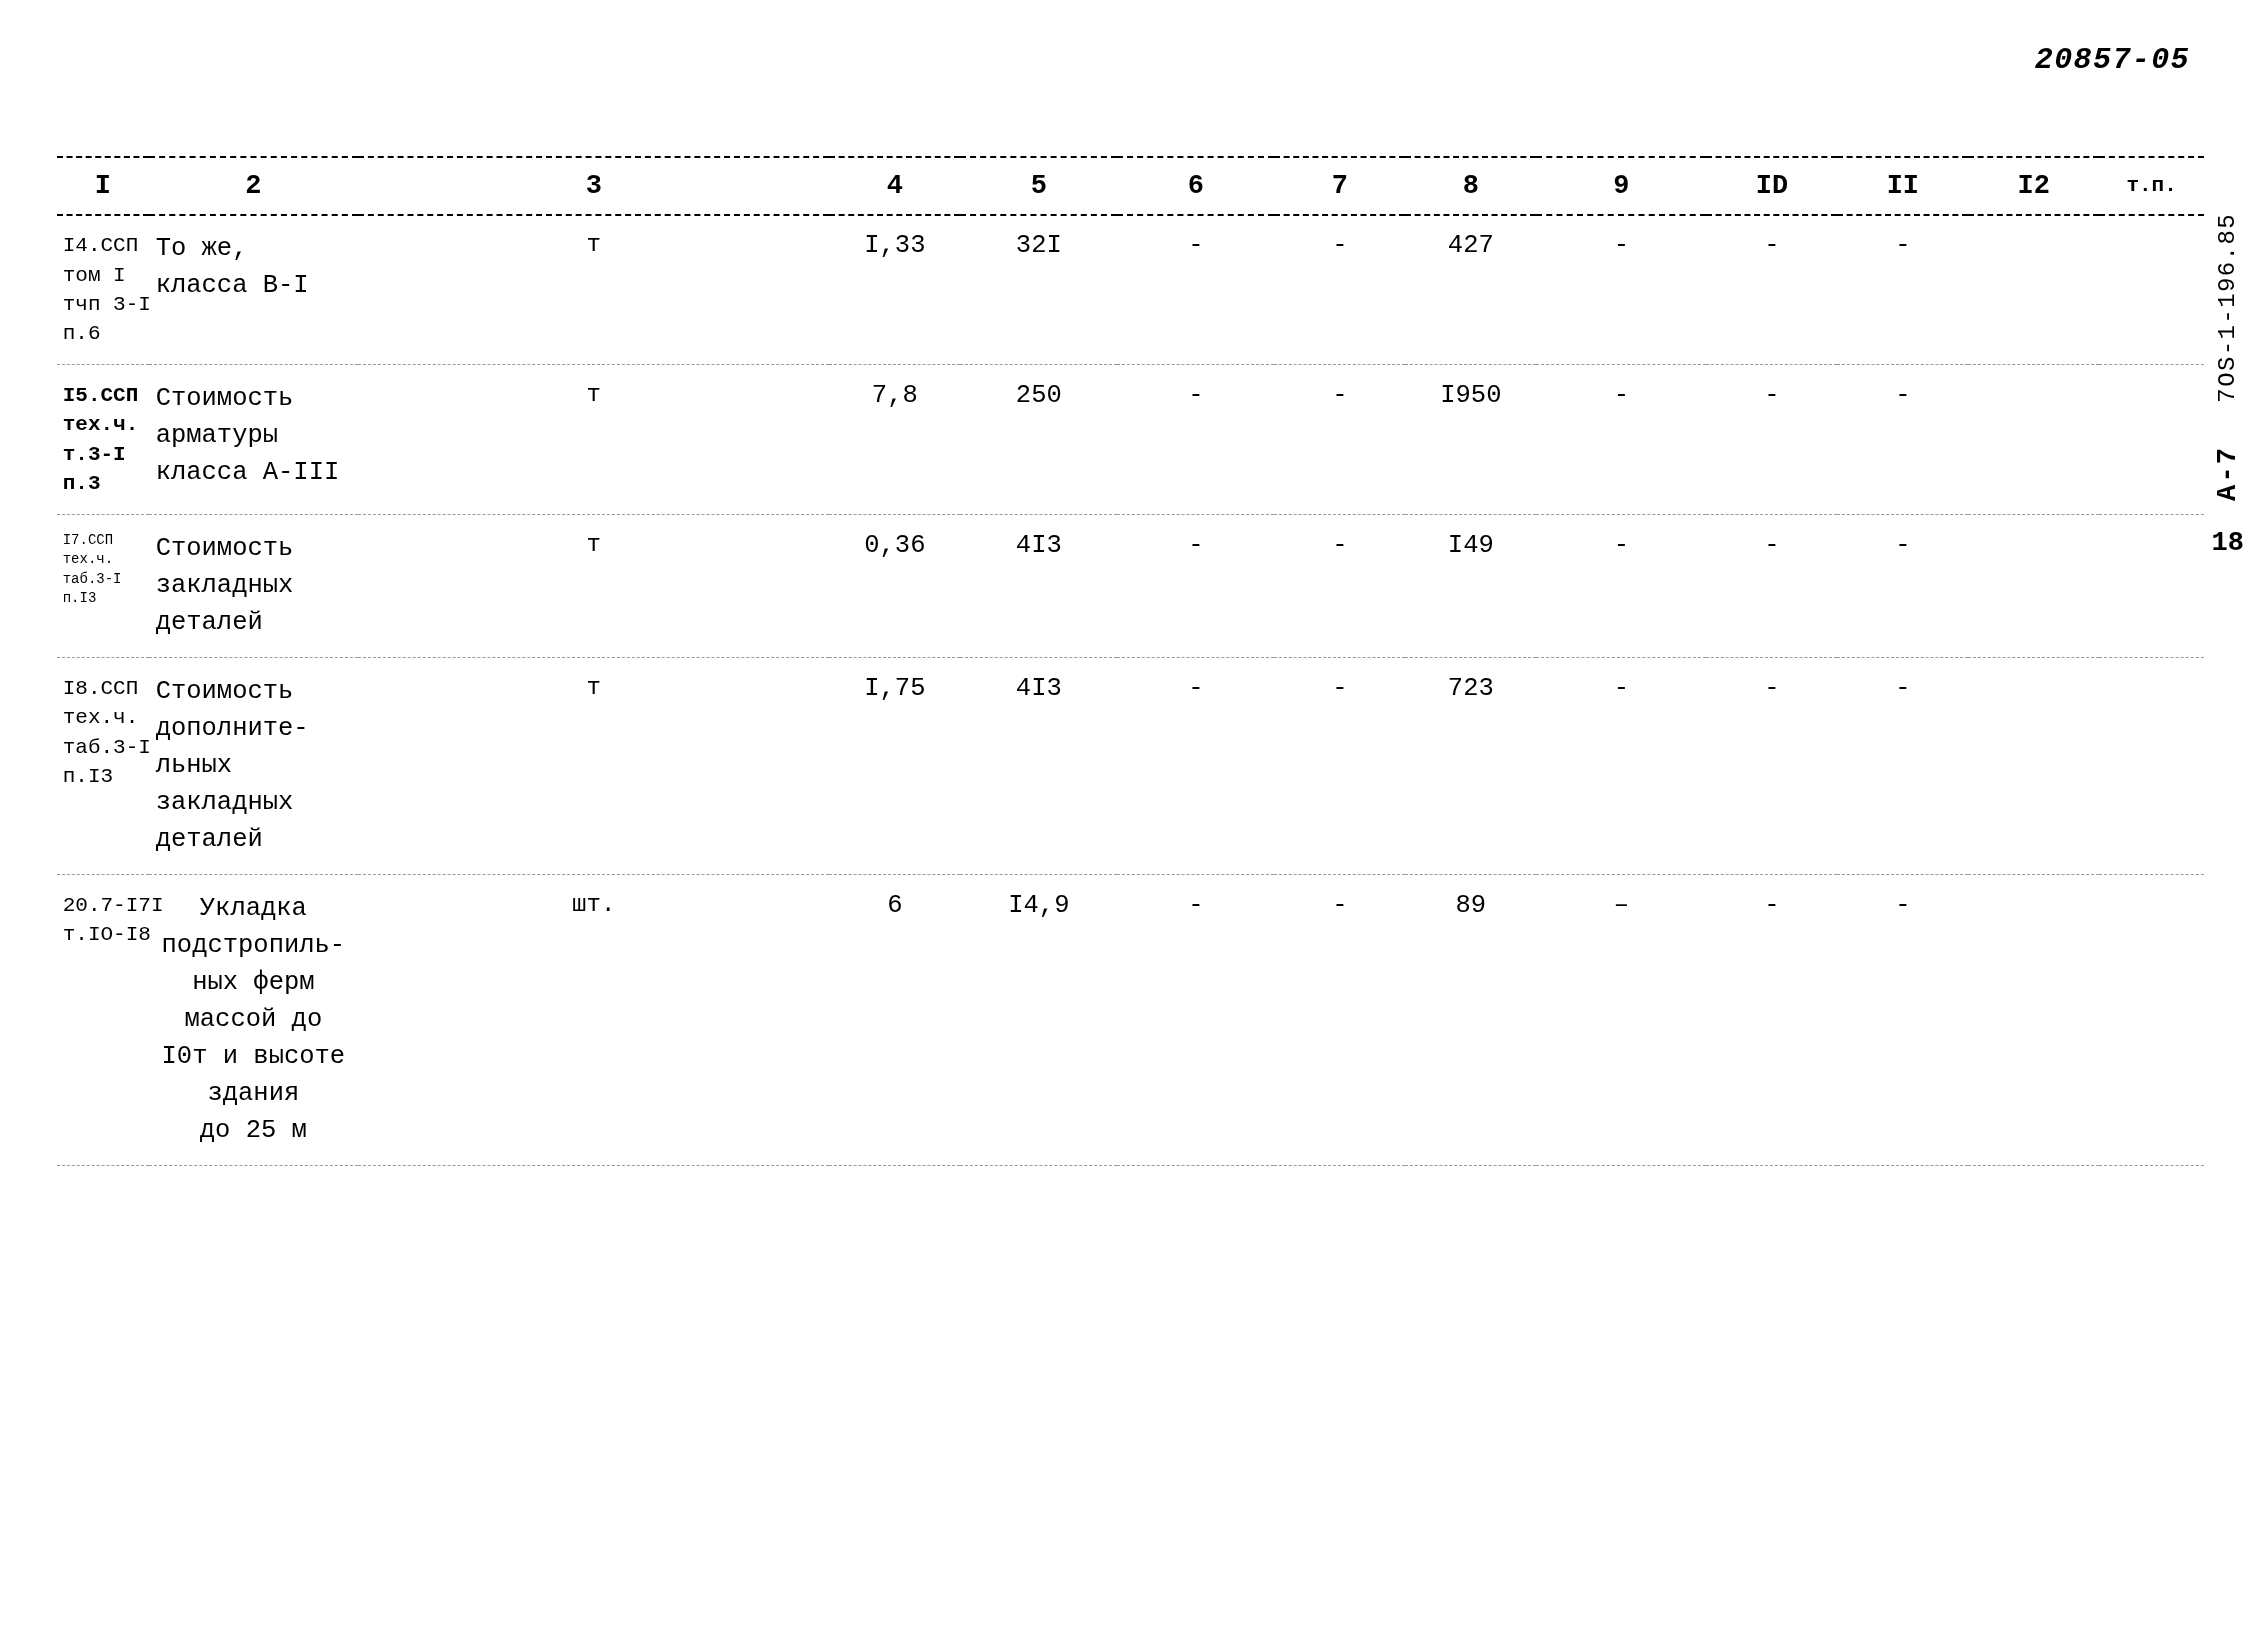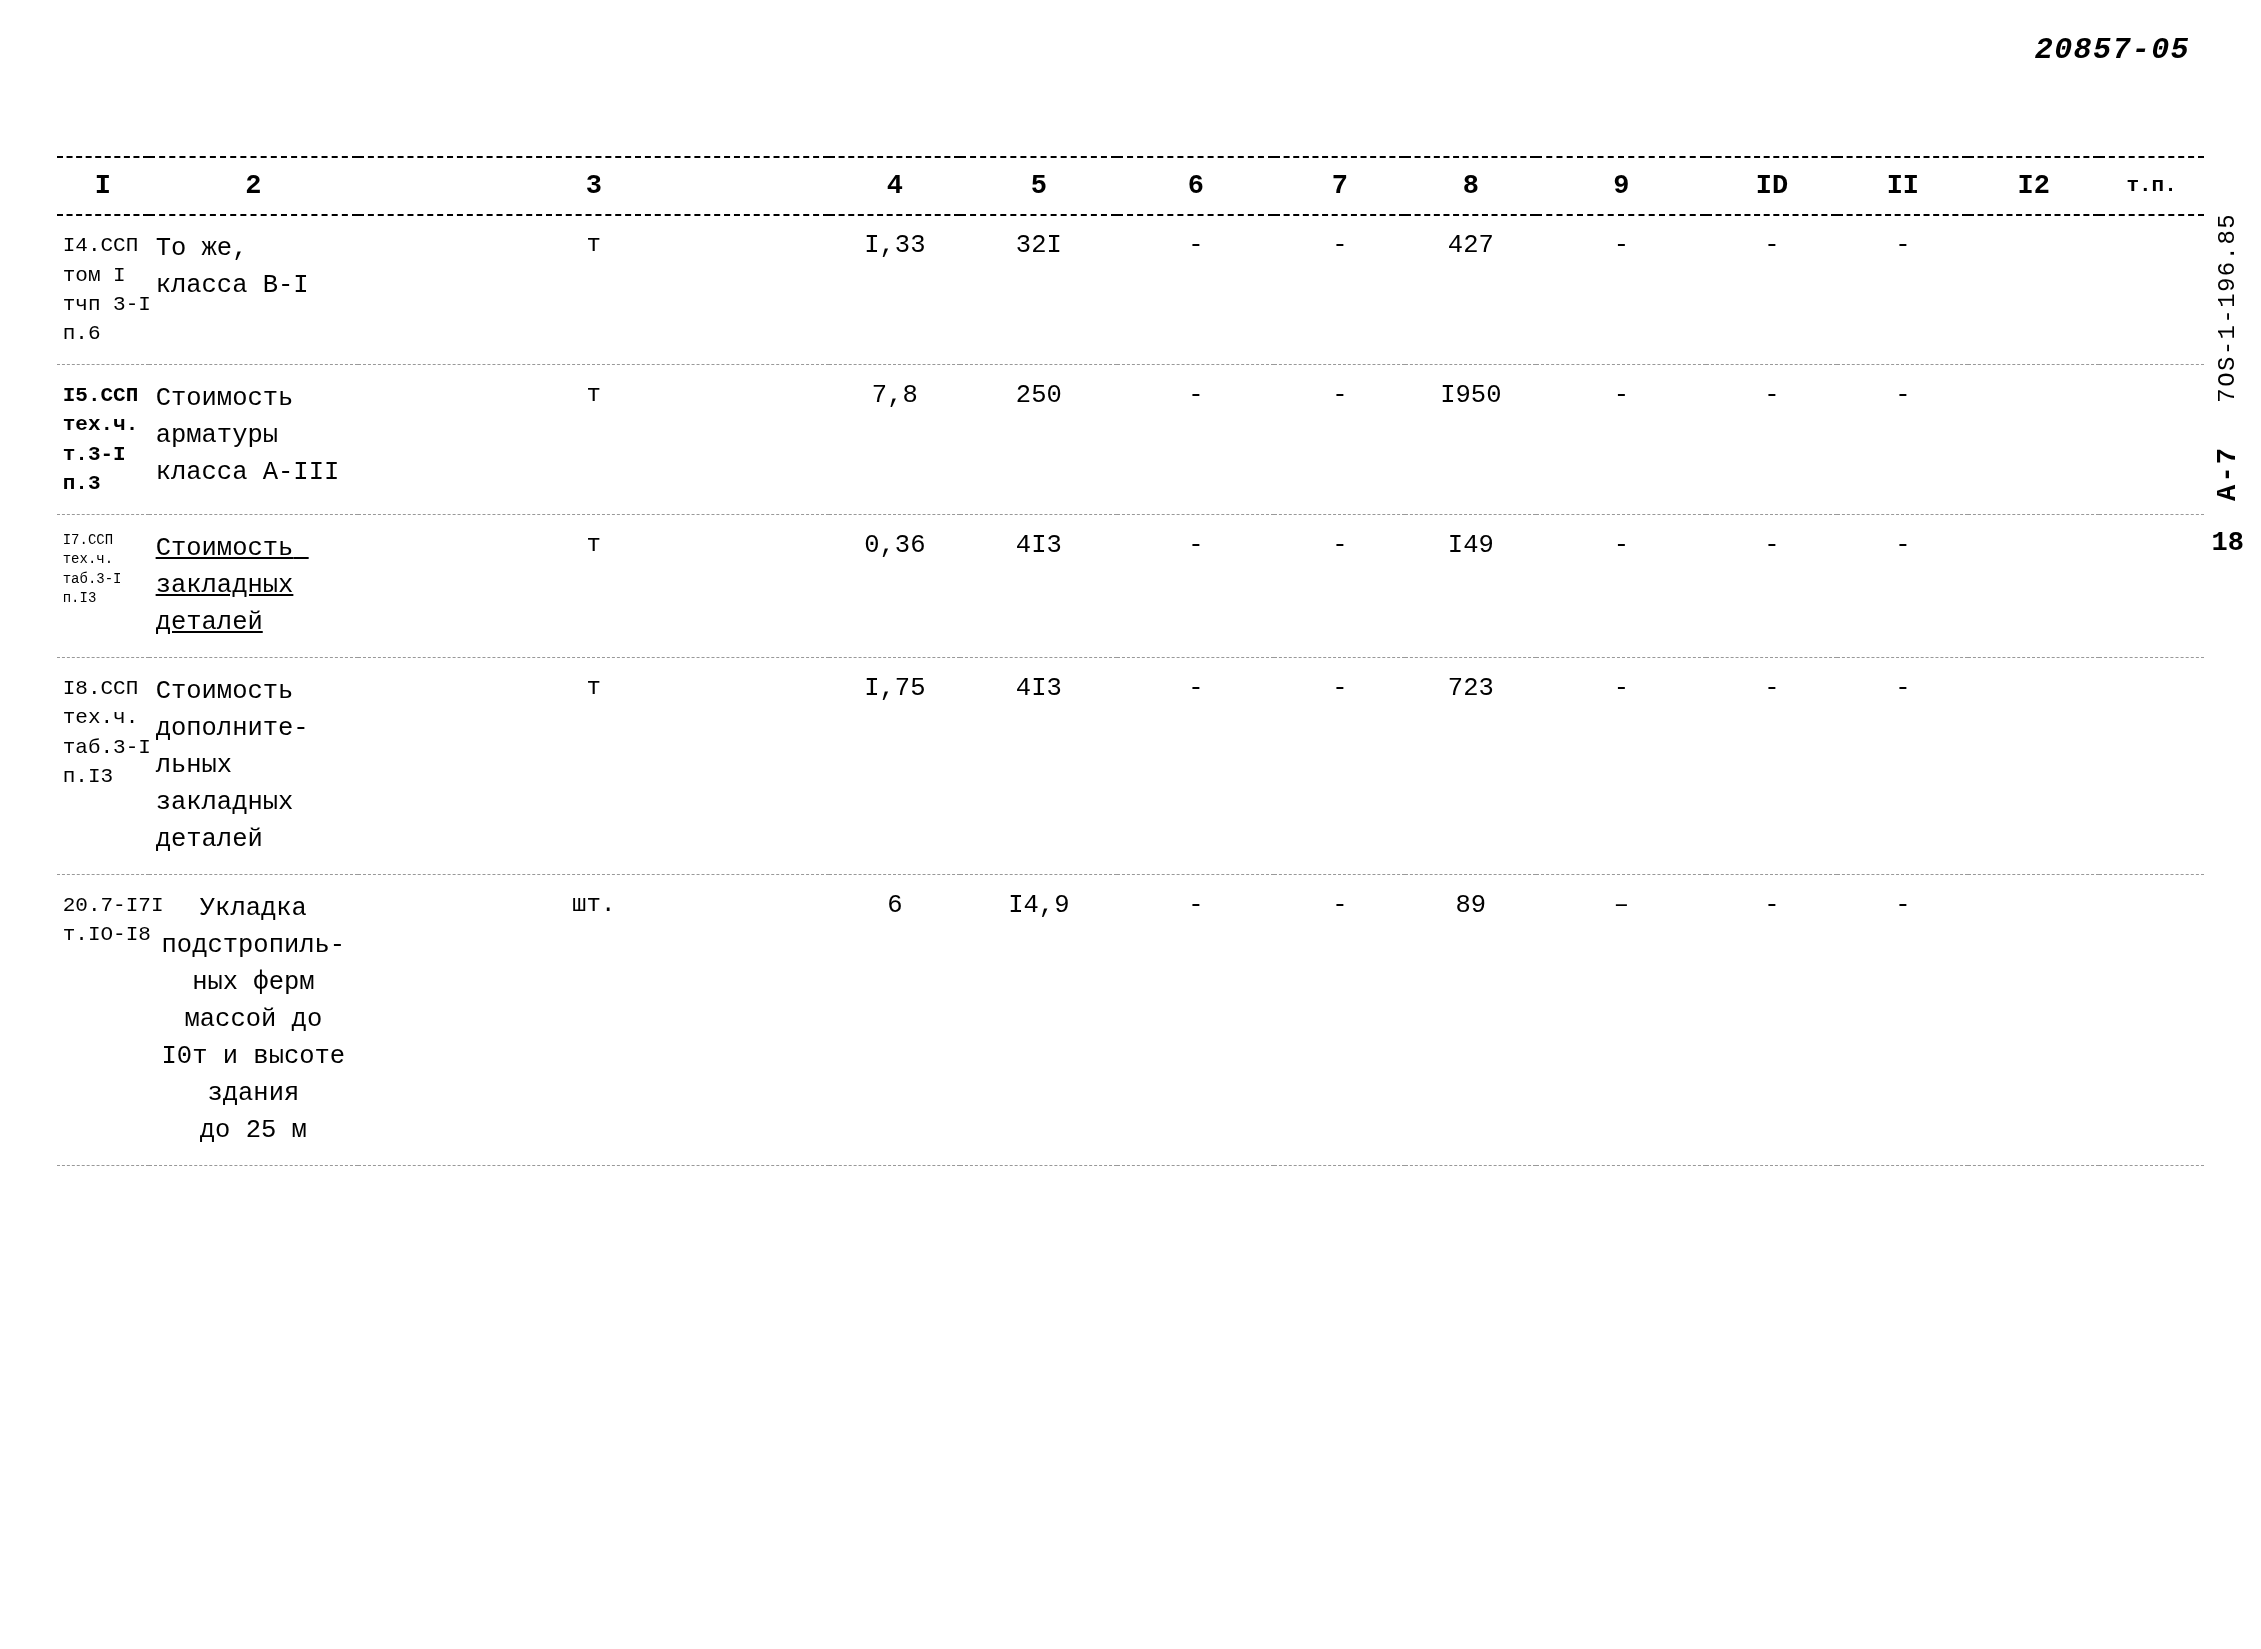--- a/index.html
+++ b/index.html
@@ -19,21 +19,21 @@
 
     .page-container {
       width: 100%;
       height: 100%;
       position: relative;
       padding: 43px 57px;
     }
 
     .doc-number {
       position: absolute;
-      top: 33px;
+      top: 43px;
       right: 71px;
       font-size: 30px;
       font-style: italic;
       font-weight: bold;
       letter-spacing: 1.4px;
     }
 
     .table-wrapper {
       margin-top: 113px;
       width: 100%;
@@ -208,21 +208,21 @@
             <td>-</td>
             <td>-</td>
             <td></td>
             <td></td>
           </tr>
           <tr style="border-bottom: 1.4px dashed rgb(153, 153, 153);">
             <td class="col-ref" style="white-space: pre; font-size: 14px; line-height: 1.4;">I7.ССП
 тех.ч.
 таб.3-I
 п.I3</td>
-            <td class="col-desc" style="white-space: pre-wrap; line-height: 1.45; text-decoration: underline;">Стоимость закладных
+            <td class="col-desc" style="white-space: pre-wrap; line-height: 1.45;">Стоимость закладных
 деталей</td>
             <td class="col-unit">т</td>
             <td>0,36</td>
             <td>4I3</td>
             <td>-</td>
             <td>-</td>
             <td>I49</td>
             <td>-</td>
             <td>-</td>
             <td>-</td>

